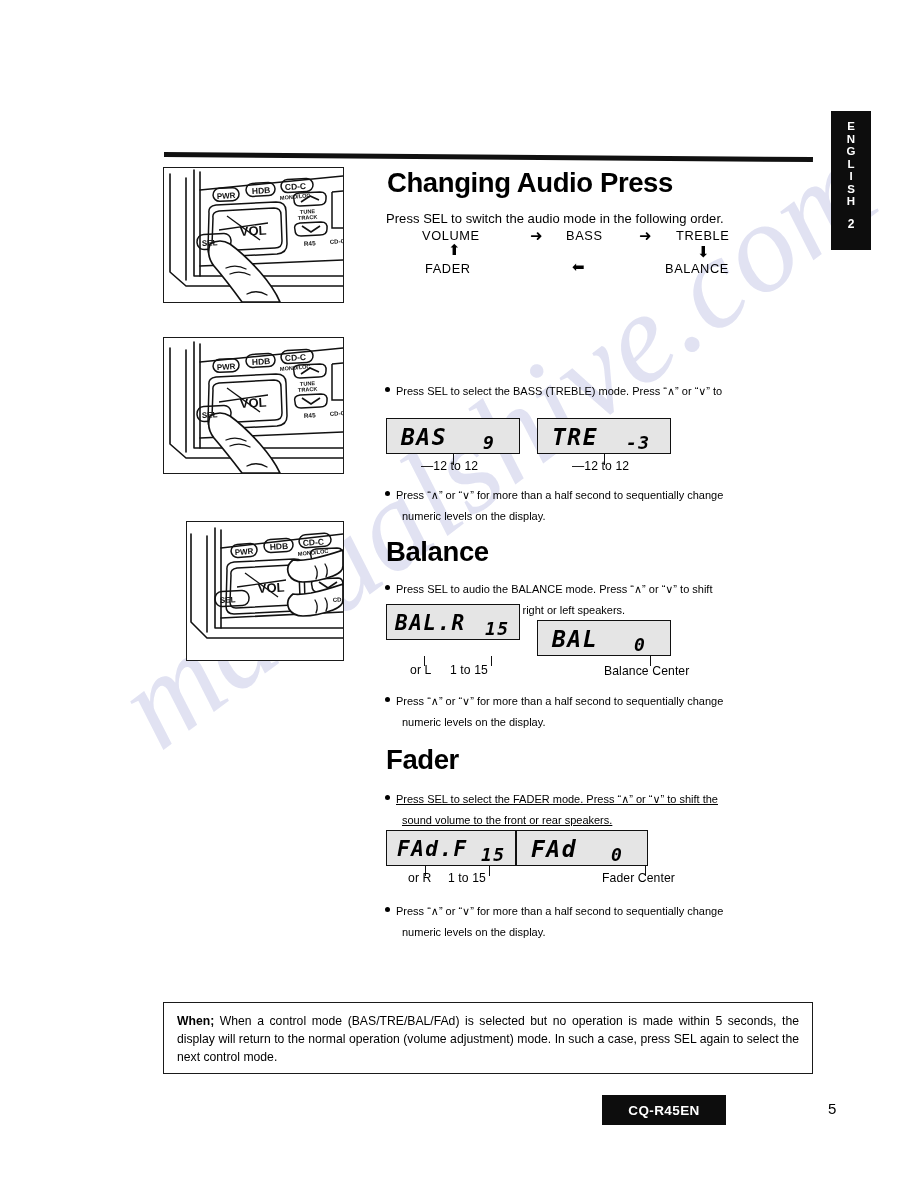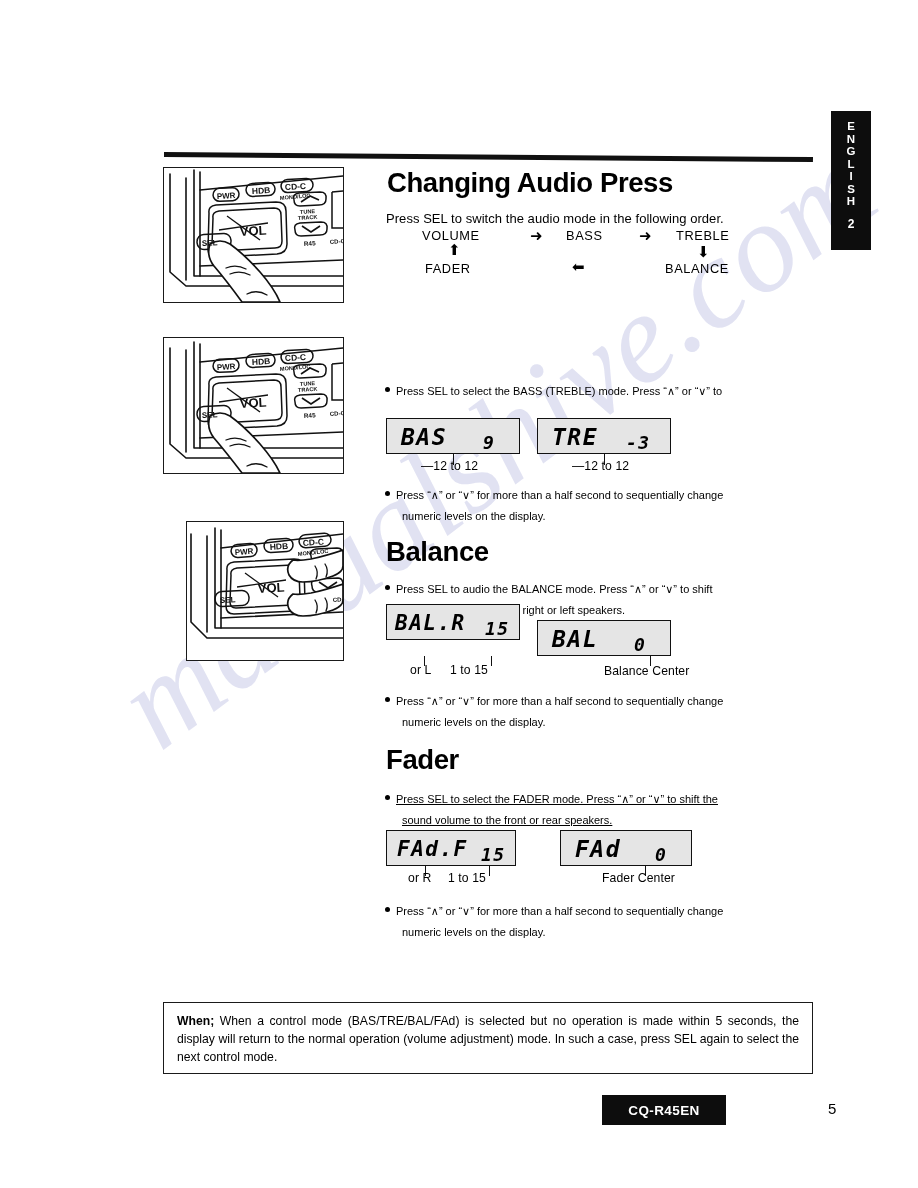--- a/index.html
+++ b/index.html
@@ -485,21 +485,21 @@
 
   <div class="lcd" style="left:386px; top:830px; width:130px; height:36px;">
     <span class="seg mode" style="left:10px; font-size:21px;">FAd.F</span>
     <span class="seg val" style="left:94px;">15</span>
   </div>
   <div class="leader" style="left:425px; top:866px; height:10px;"></div>
   <div class="leader" style="left:489px; top:866px; height:10px;"></div>
   <div class="cap" style="left:408px; top:871px;">or R</div>
   <div class="cap" style="left:448px; top:871px;">1 to 15</div>
 
-  <div class="lcd" style="left:560px; top:830px; width:132px; height:36px;">
+  <div class="lcd" style="left:516px; top:830px; width:132px; height:36px;">
     <span class="seg mode">FAd</span>
     <span class="seg val" style="left:94px;">0</span>
   </div>
   <div class="leader" style="left:645px; top:866px; height:10px;"></div>
   <div class="cap" style="left:602px; top:871px;">Fader Center</div>
 
   <div class="bullet-row" style="left:385px; top:901px; width:435px;">
     <span class="dot"></span>
     <span class="btext">
       <span>Press “∧” or “∨” for more than a half second to sequentially change</span>

